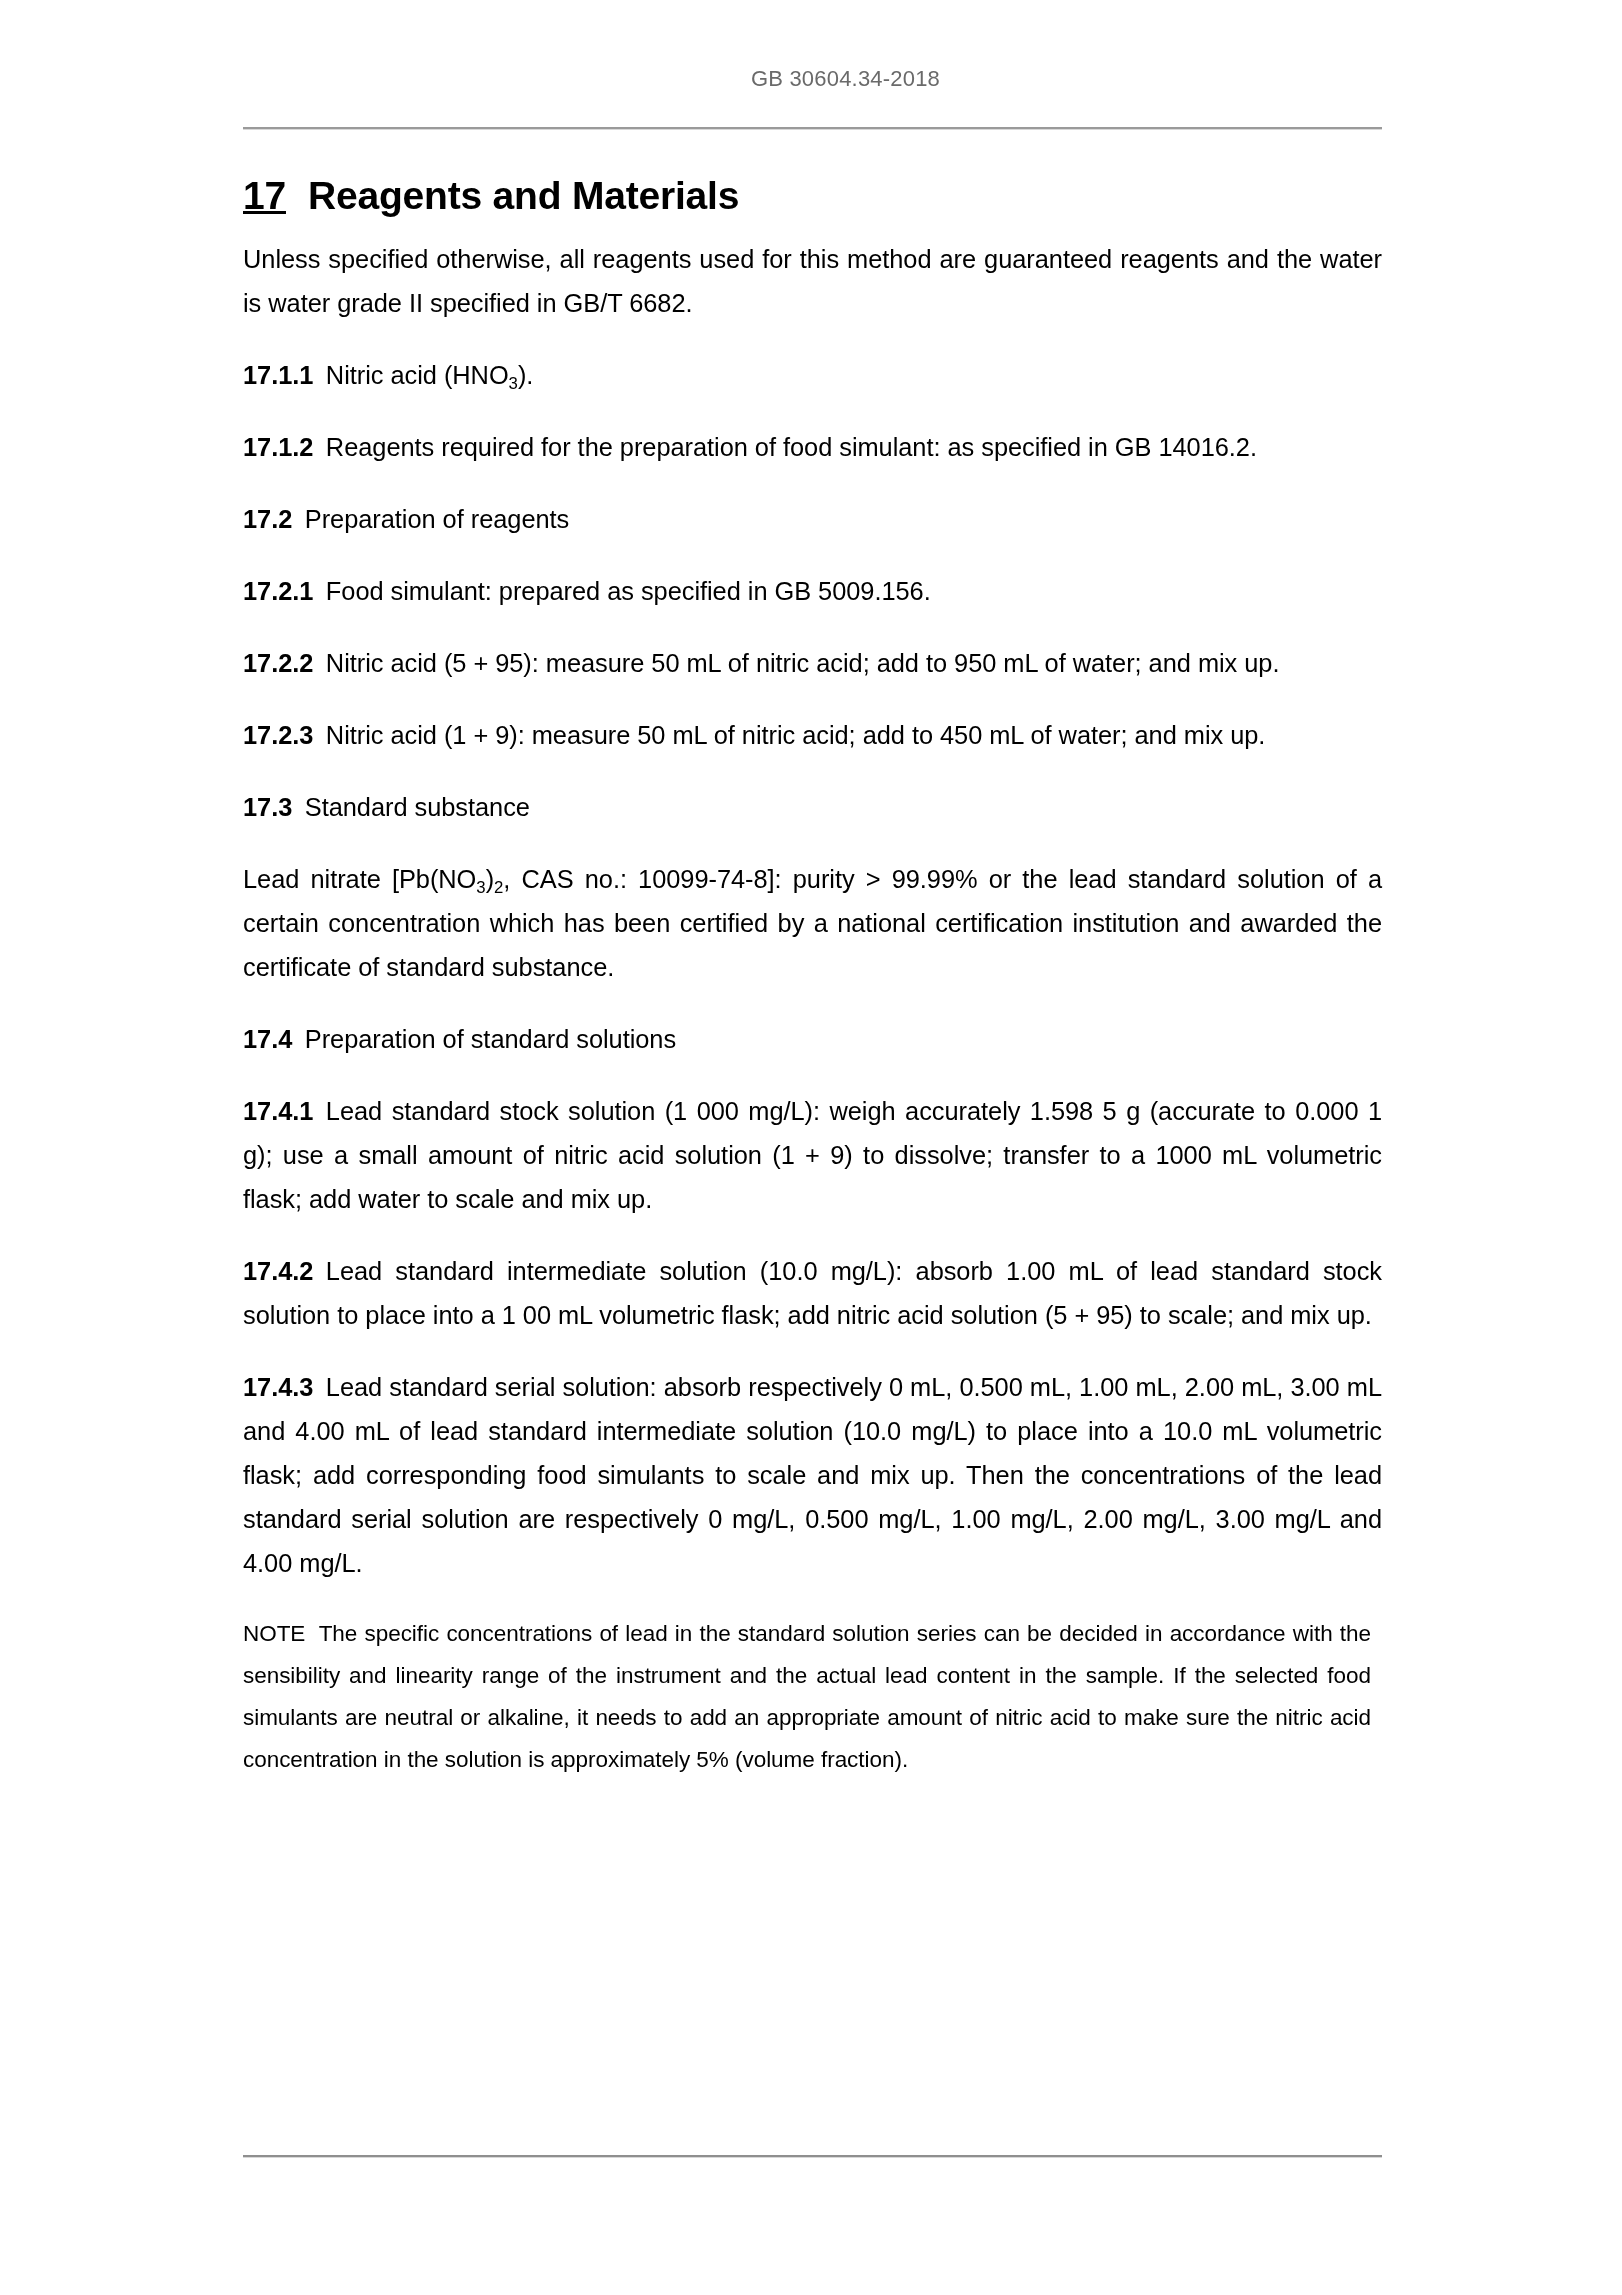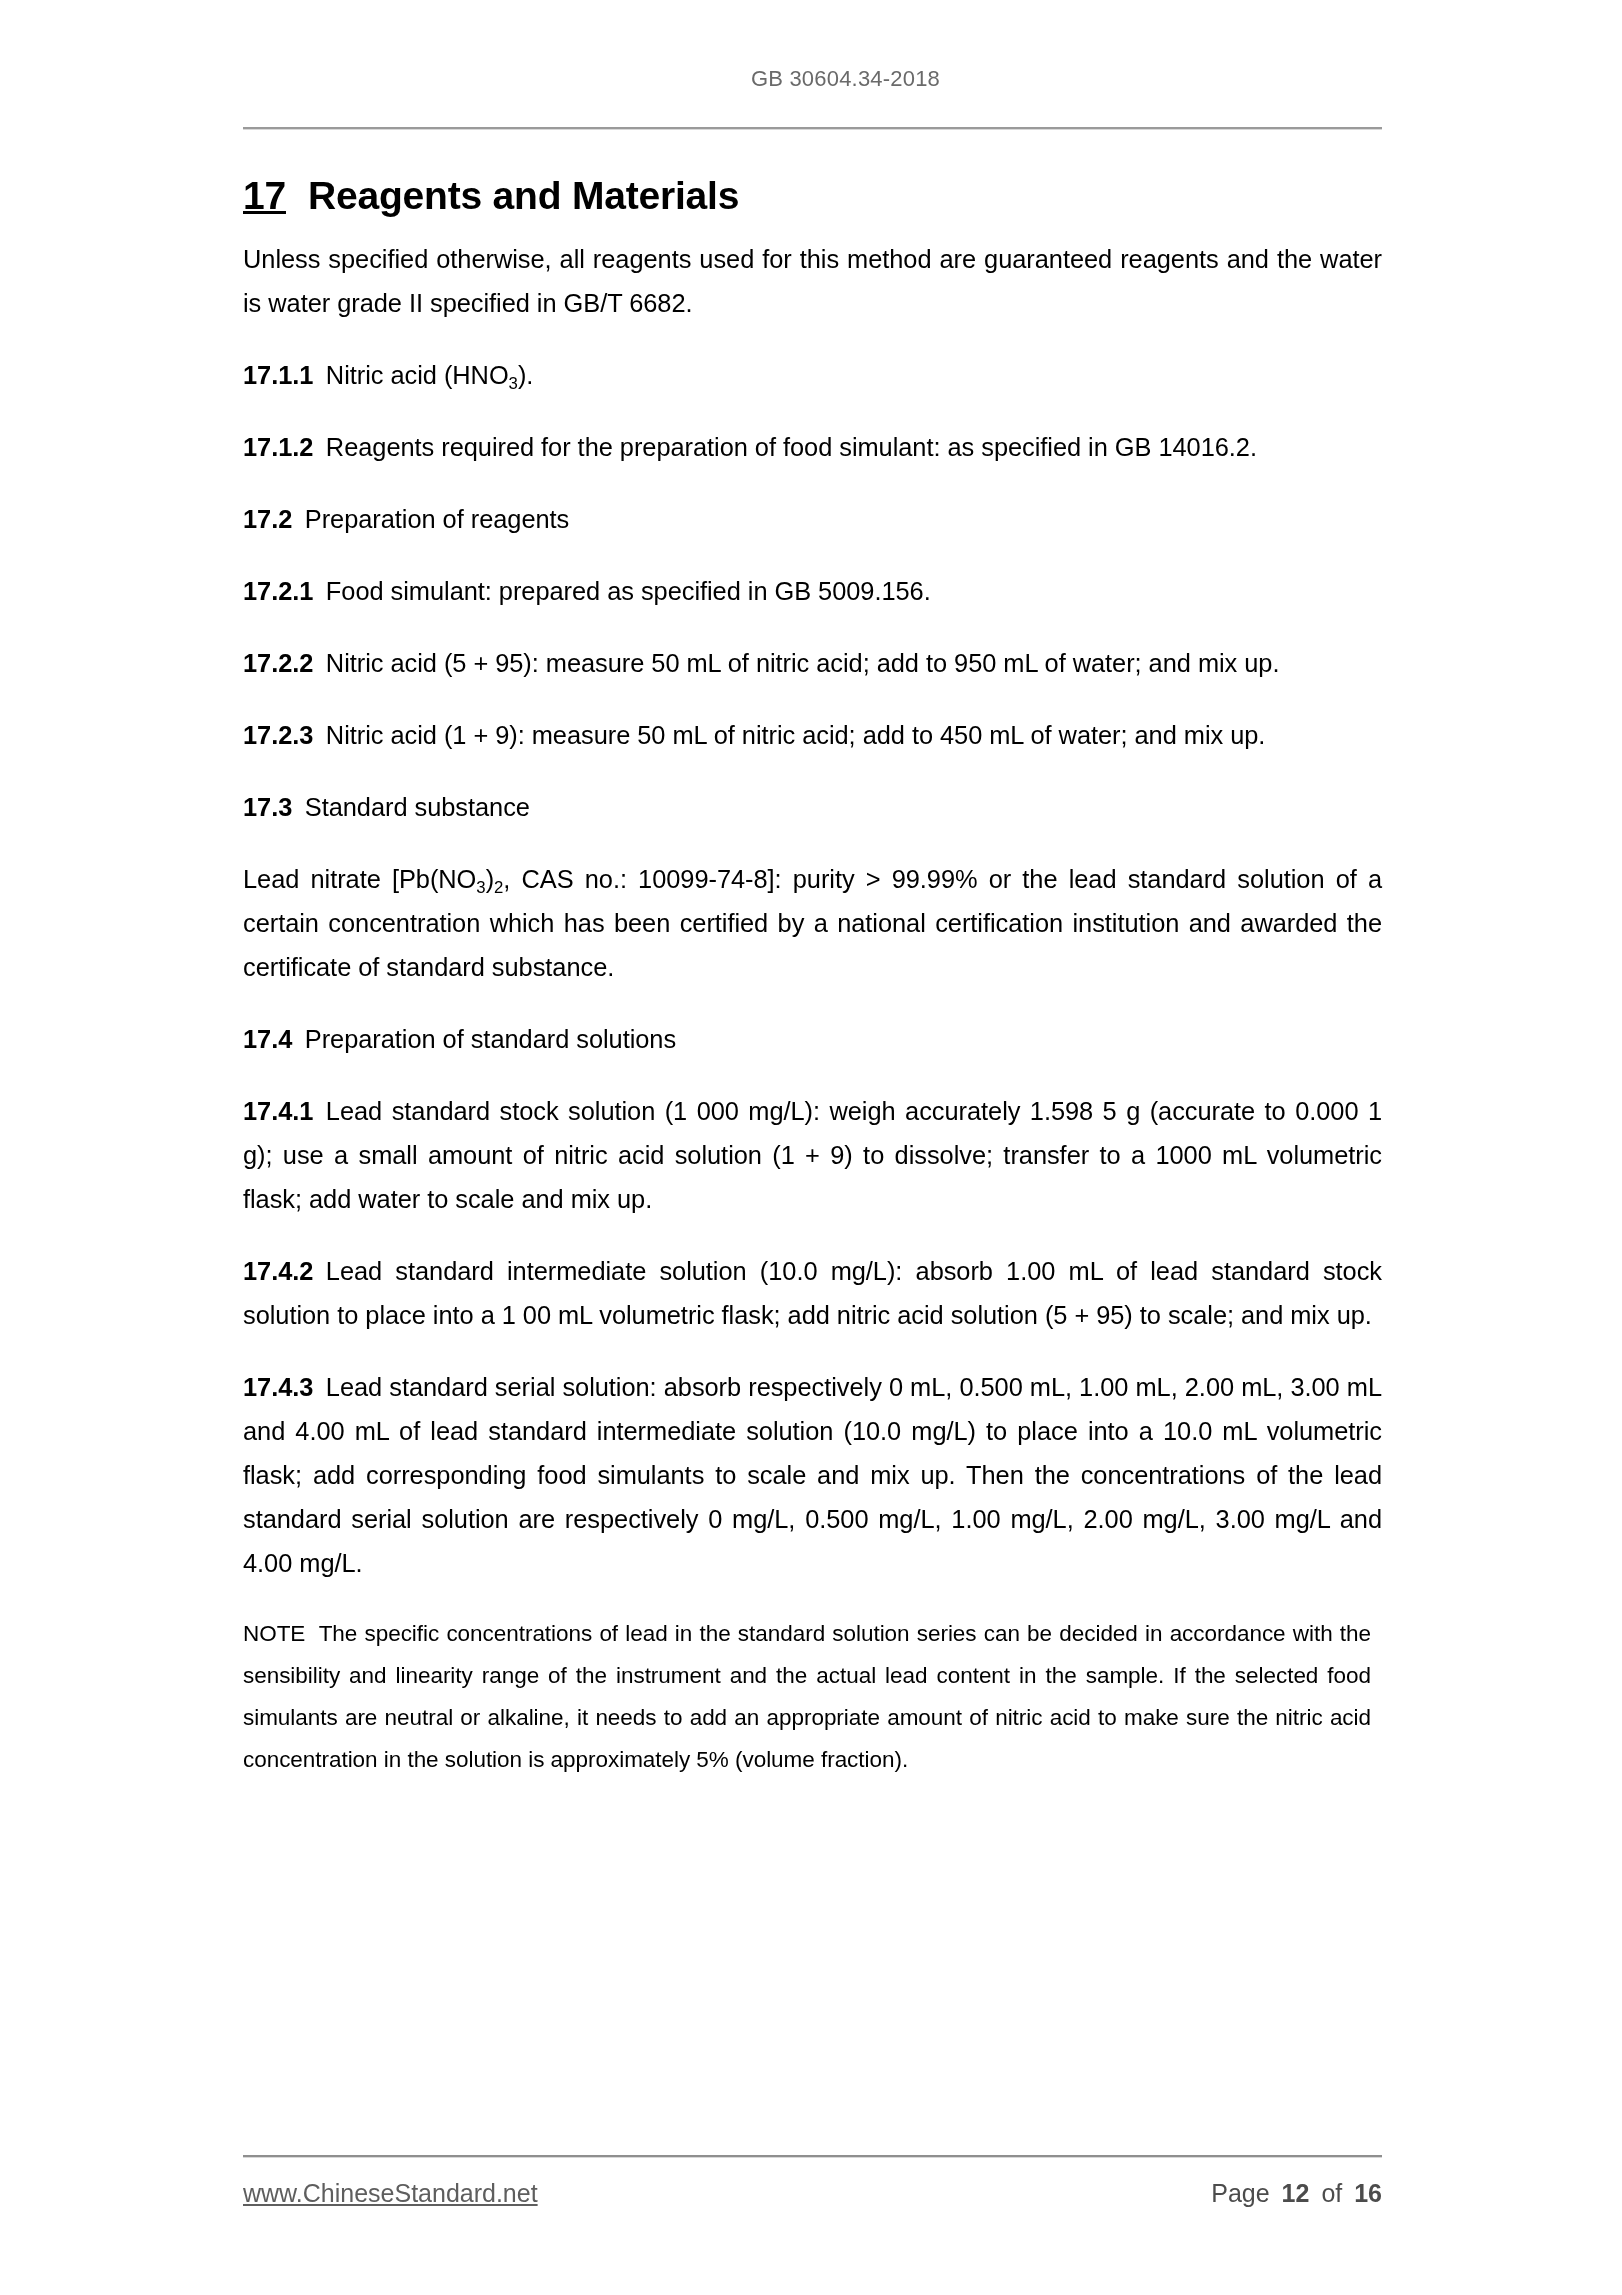--- a/index.html
+++ b/index.html
@@ -216,20 +216,16 @@
     </p>
 
     <p class="note">
       <span class="note-lbl">NOTE</span><span>The specific concentrations of lead in the standard solution series can be decided in accordance with the sensibility and linearity range of the instrument and the actual lead content in the sample. If the selected food simulants are neutral or alkaline, it needs to add an appropriate amount of nitric acid to make sure the nitric acid concentration in the solution is approximately 5% (volume fraction).</span>
     </p>
 
   </div>
 
   <div class="page-footer">
     <div class="footer-rule"></div>
-    <div class="footer-row">
-      <span class="footer-link">www.ChineseStandard.net</span>
-      <span class="footer-pageinfo"><span>Page</span><span class="sp"> </span><b>12</b><span class="sp"> </span><span>of</span><span class="sp"> </span><b>16</b></span>
-    </div>
   </div>
 
 </div>
 
 
 </body></html>

